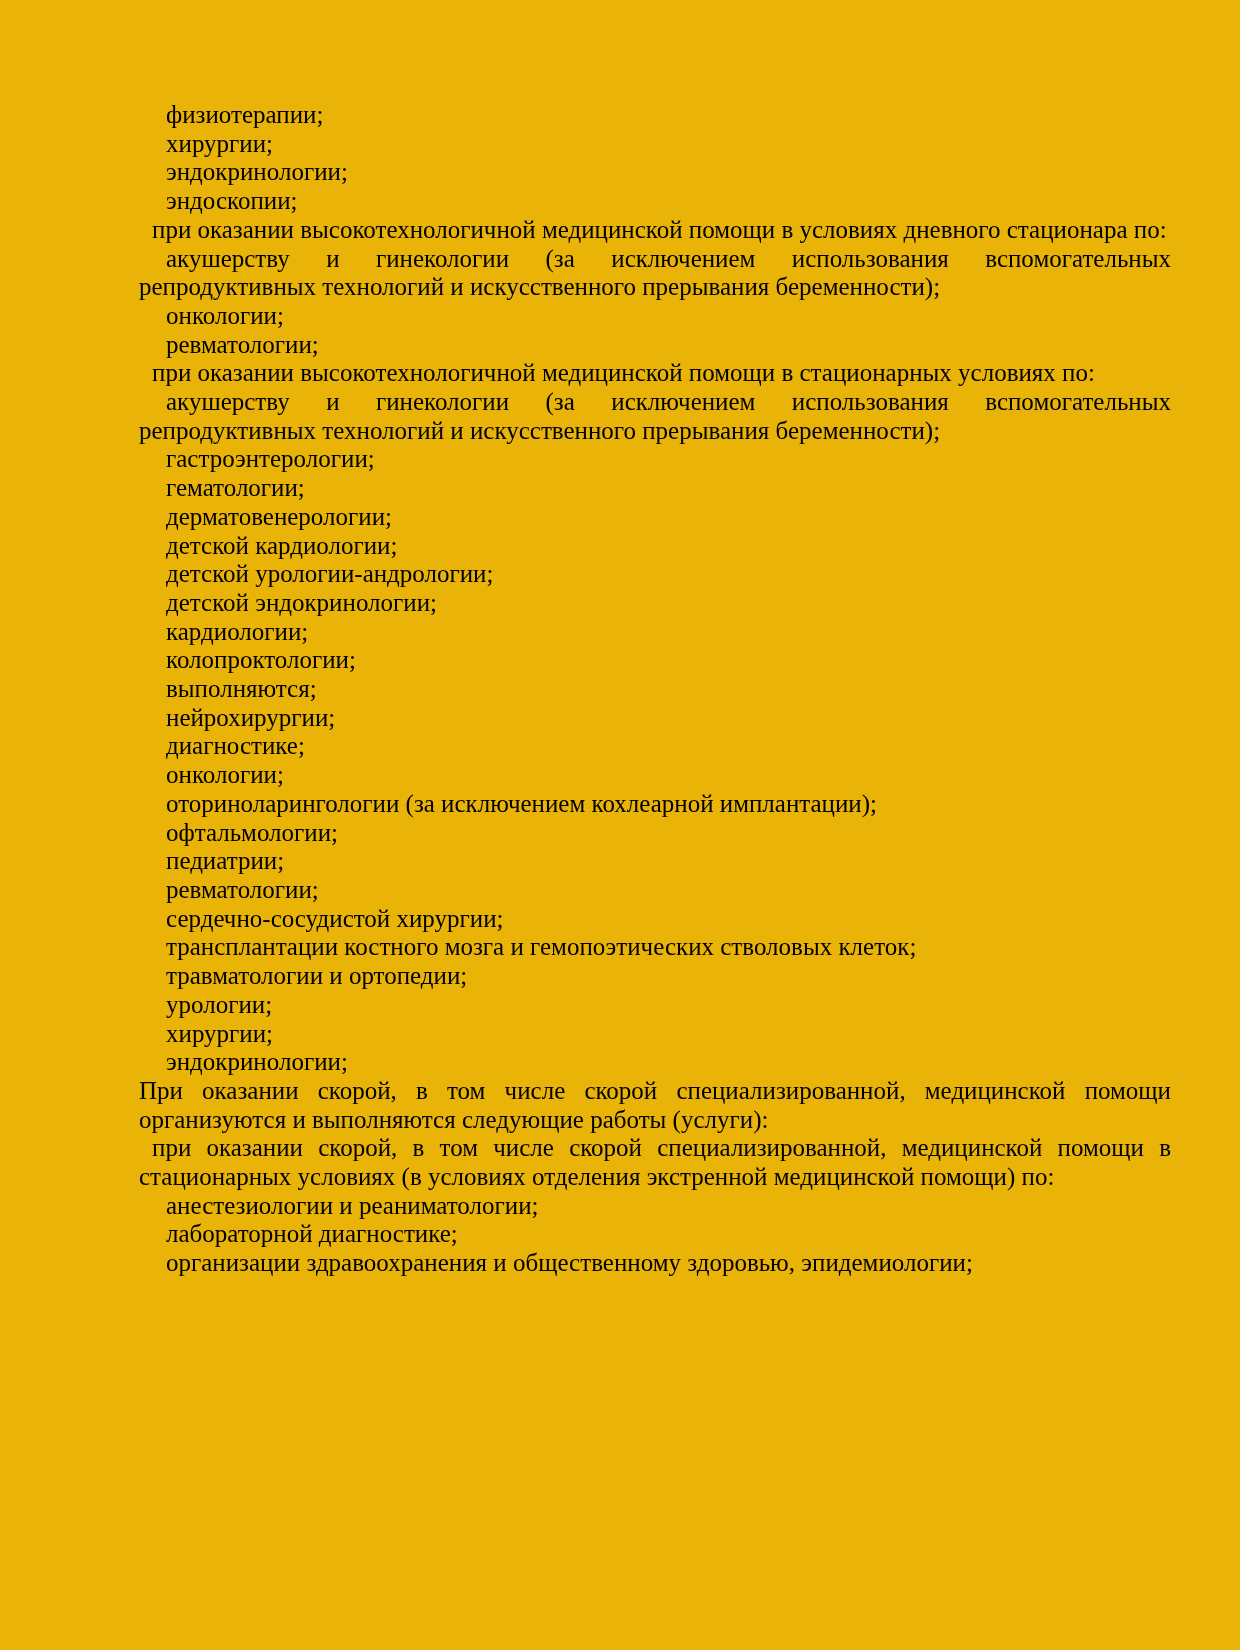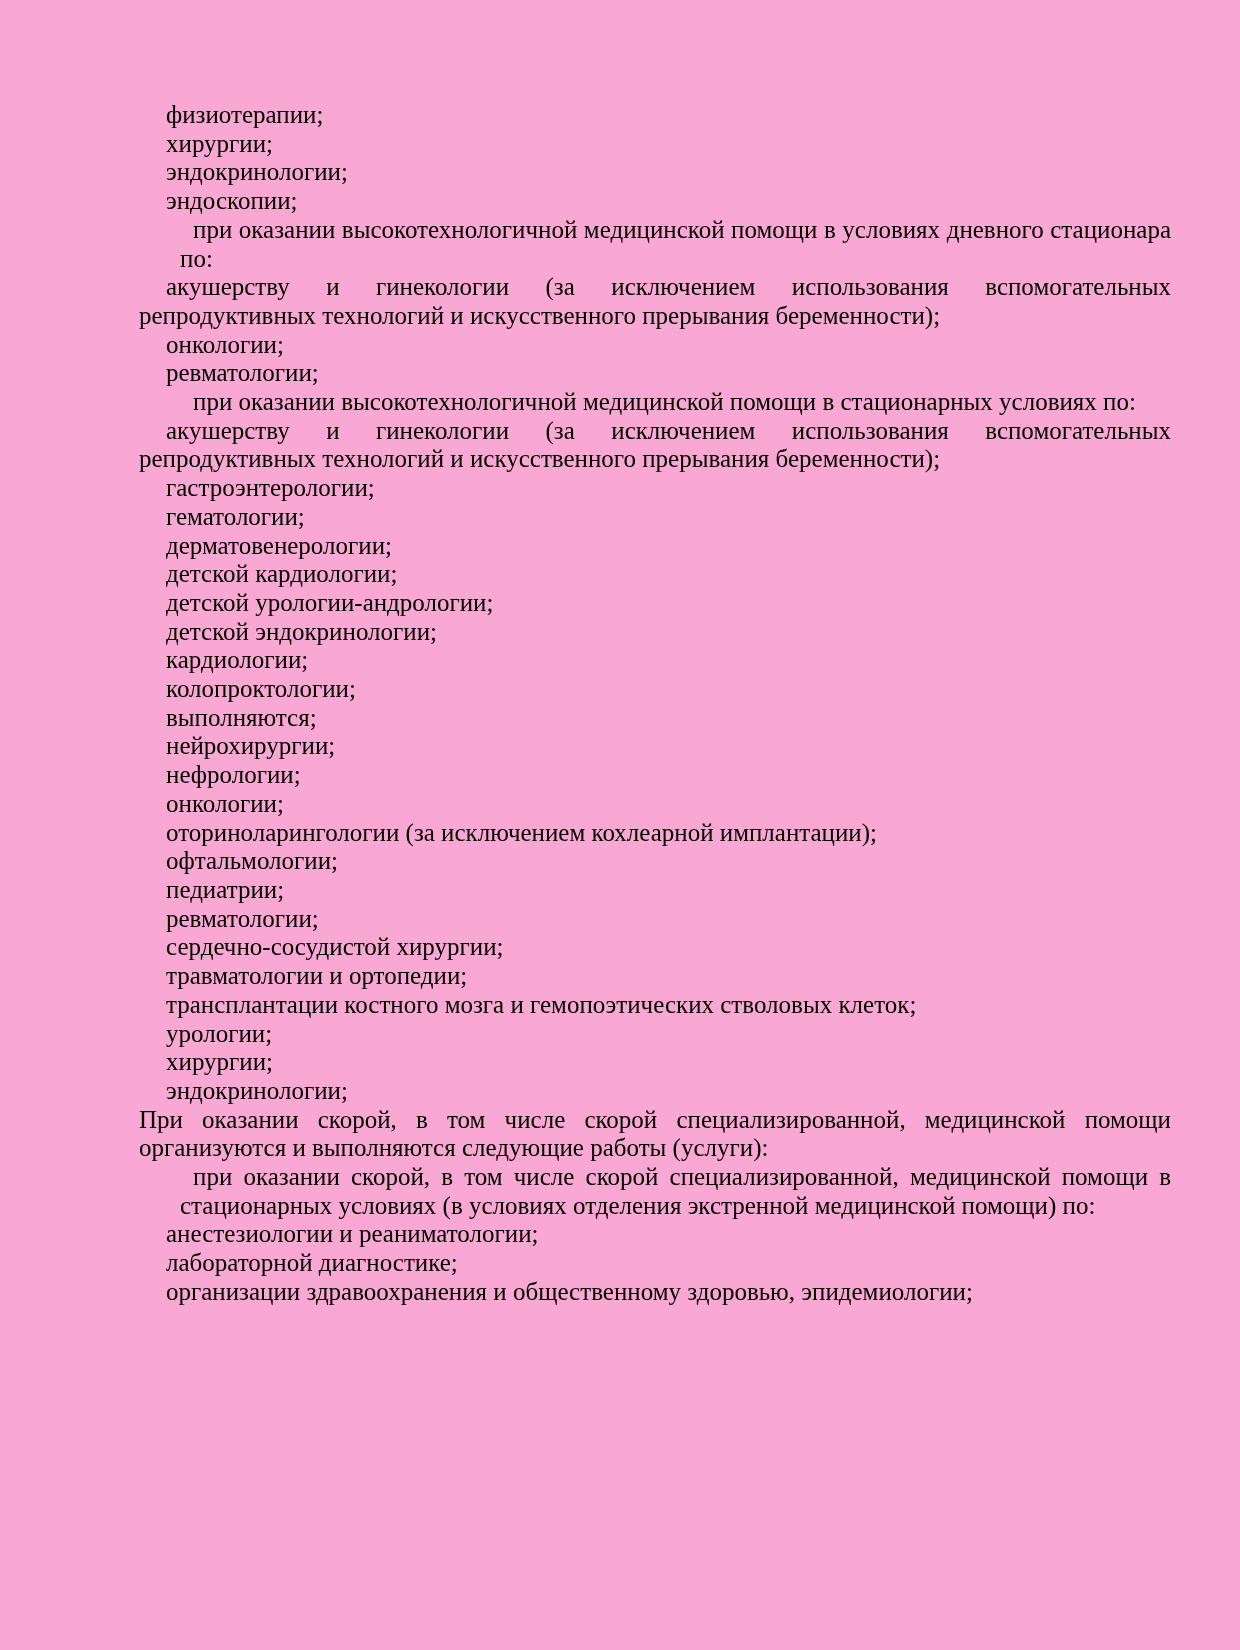--- a/index.html
+++ b/index.html
@@ -5,36 +5,36 @@
   html, body {
     margin: 0;
     padding: 0;
     background: #ffffff;
   }
   .page {
     position: relative;
     width: 1240px;
     height: 1650px;
     box-sizing: border-box;
-    background: #f9a8d4;
+    background: #eab308;
     padding: 101px 69px 0 139px;
     overflow: hidden;
   }
   .doc-text p.para {
     margin: 0;
     padding: 0;
     color: #000000;
     font-family: "Liberation Serif", serif;
     font-size: 25px;
     line-height: 28.7px;
     text-align: justify;
     word-spacing: normal;
   }
   .doc-text p.indent-0 { text-indent: 0; }
-  .doc-text p.indent-1 { text-indent: 13px; margin-left: 41px; }
+  .doc-text p.indent-1 { text-indent: 13px; }
   .doc-text p.indent-2 { text-indent: 27px; }
 </style>
 </head>
 <body>
 
 <div class="page">
   <div class="doc-text">
       <p class="para indent-2">физиотерапии;</p>
       <p class="para indent-2">хирургии;</p>
       <p class="para indent-2">эндокринологии;</p>
@@ -48,29 +48,29 @@
       <p class="para indent-2">гастроэнтерологии;</p>
       <p class="para indent-2">гематологии;</p>
       <p class="para indent-2">дерматовенерологии;</p>
       <p class="para indent-2">детской кардиологии;</p>
       <p class="para indent-2">детской урологии-андрологии;</p>
       <p class="para indent-2">детской эндокринологии;</p>
       <p class="para indent-2">кардиологии;</p>
       <p class="para indent-2">колопроктологии;</p>
       <p class="para indent-2">выполняются;</p>
       <p class="para indent-2">нейрохирургии;</p>
-      <p class="para indent-2">нефрологии;</p>
+      <p class="para indent-2">диагностике;</p>
       <p class="para indent-2">онкологии;</p>
       <p class="para indent-2">оториноларингологии (за исключением кохлеарной имплантации);</p>
       <p class="para indent-2">офтальмологии;</p>
       <p class="para indent-2">педиатрии;</p>
       <p class="para indent-2">ревматологии;</p>
       <p class="para indent-2">сердечно-сосудистой хирургии;</p>
+      <p class="para indent-2">трансплантации костного мозга и гемопоэтических стволовых клеток;</p>
       <p class="para indent-2">травматологии и ортопедии;</p>
-      <p class="para indent-2">трансплантации костного мозга и гемопоэтических стволовых клеток;</p>
       <p class="para indent-2">урологии;</p>
       <p class="para indent-2">хирургии;</p>
       <p class="para indent-2">эндокринологии;</p>
       <p class="para indent-0">При оказании скорой, в том числе скорой специализированной, медицинской помощи организуются и выполняются следующие работы (услуги):</p>
       <p class="para indent-1">при оказании скорой, в том числе скорой специализированной, медицинской помощи в стационарных условиях (в условиях отделения экстренной медицинской помощи) по:</p>
       <p class="para indent-2">анестезиологии и реаниматологии;</p>
       <p class="para indent-2">лабораторной диагностике;</p>
       <p class="para indent-2">организации здравоохранения и общественному здоровью, эпидемиологии;</p>
     </div>
 </div>

